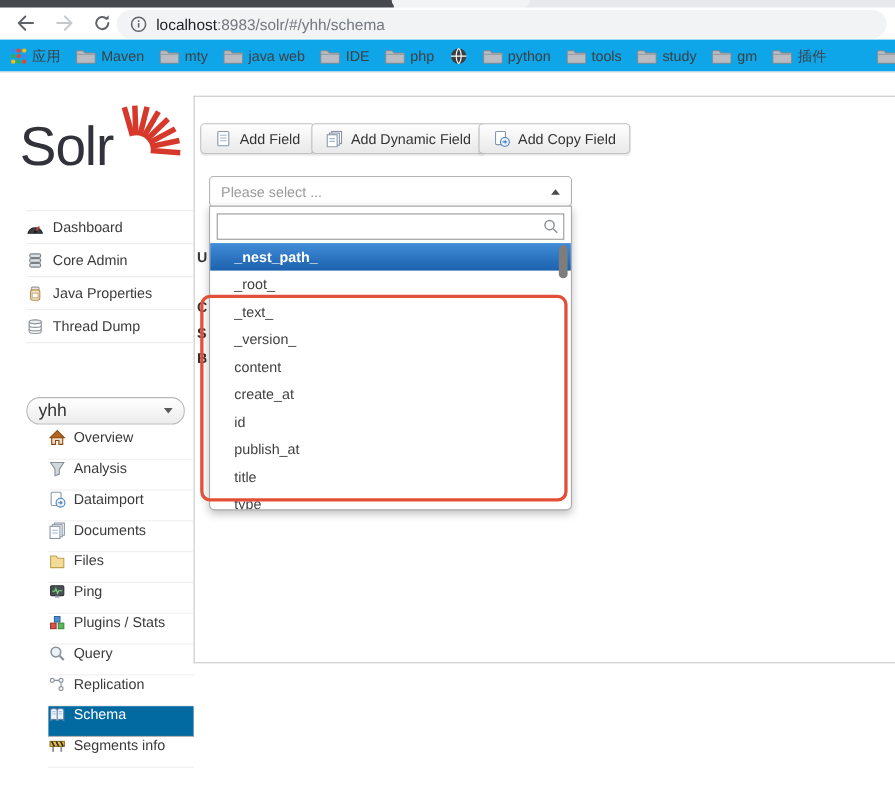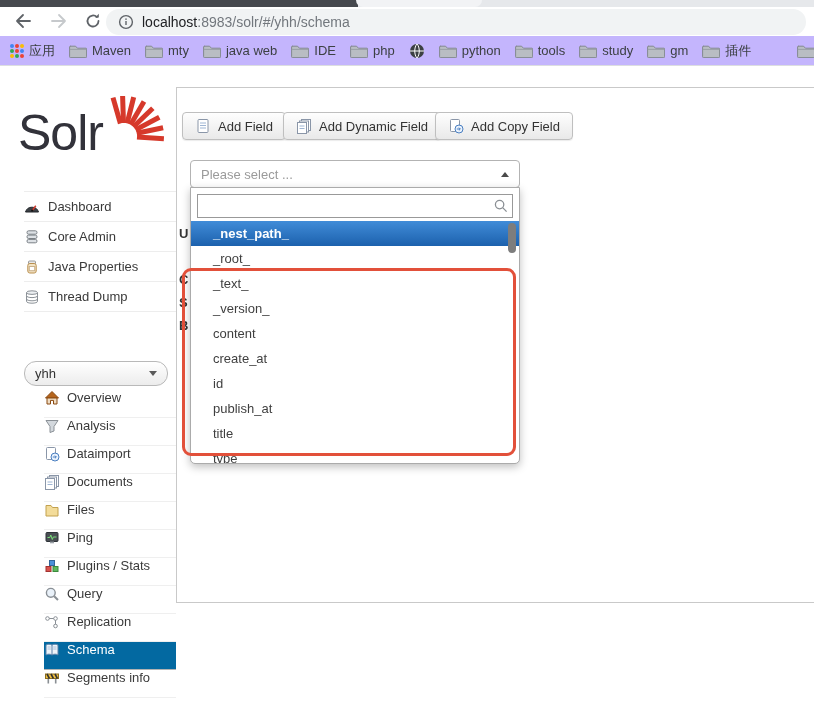--- a/index.html
+++ b/index.html
@@ -11,21 +11,21 @@
   .tabstrip-dark{position:absolute;left:0;top:0;width:358px;height:7px;background:#46494e;}
   .tab-notch{position:absolute;left:356px;top:0;width:126px;height:7px;background:#f2f3f5;border-radius:0 0 7px 7px;}
   .toolbar{position:absolute;left:0;top:7px;width:814px;height:29px;background:#fff;}
   .navbtn{position:absolute;top:5px;width:18px;height:18px;cursor:pointer;}
   .omnibox{position:absolute;left:106px;top:2px;width:700px;height:26px;background:#f1f3f4;
            border-radius:13px;display:flex;align-items:center;}
   .url{font-size:14px;margin-left:8px;white-space:nowrap;}
   .url .host{color:#202124;}
   .url .rest{color:#72777d;}
 
-  .bookmarks{position:absolute;left:0;top:36px;width:814px;height:29px;background:#c4b5fd;
+  .bookmarks{position:absolute;left:0;top:36px;width:814px;height:29px;background:#0ea5e9;
              display:flex;align-items:center;padding-left:10px;gap:14px;box-sizing:border-box;}
   .bm{display:flex;align-items:center;gap:5px;font-size:13px;color:#3c4043;white-space:nowrap;cursor:pointer;}
   .apps-grid{display:grid;grid-template-columns:repeat(3,4px);grid-template-rows:repeat(3,4px);gap:1px;}
   .apps-grid i{width:4px;height:4px;border-radius:50%;}
   .bm-partial{position:absolute;left:797px;top:44px;}
   .bm-divider{position:absolute;left:0;top:65px;width:814px;height:1px;background:#dcdee0;}
 
   
   .content-panel{position:absolute;left:176px;top:87px;width:638px;height:514px;background:#fff;
                  border-top:1px solid #c9c9c9;border-left:1px solid #c9c9c9;border-bottom:1px solid #c9c9c9;}
@@ -35,21 +35,21 @@
   .logo-burst{position:absolute;left:92px;top:-10px;}
 
   .menu{position:absolute;left:0;top:191px;width:176px;}
   .menu-item{height:29px;margin-left:24px;display:flex;align-items:center;gap:8px;
              font-size:13px;color:#3a3a3a;border-bottom:1px solid #ededed;cursor:pointer;}
   .menu-item:first-child{border-top:1px solid #ededed;}
   .icn{width:16px;height:16px;flex:0 0 16px;}
 
   .core-select{position:absolute;left:24px;top:361px;width:144px;height:25px;box-sizing:border-box;
                border:1px solid #b9b9b9;border-radius:12px;background:linear-gradient(#ffffff,#ececec);
-               font-size:13px;color:#333;display:flex;align-items:center;padding:0 10px;cursor:pointer;}
+               font-size:16px;color:#333;display:flex;align-items:center;padding:0 10px;cursor:pointer;}
   .core-select .caret{margin-left:auto;width:0;height:0;border-left:4px solid transparent;
                       border-right:4px solid transparent;border-top:5px solid #5a5a5a;}
 
   .submenu{position:absolute;left:0;top:390px;width:176px;}
   .submenu-item{height:27px;margin-left:44px;display:flex;align-items:flex-start;gap:7px;
                 font-size:13px;color:#3a3a3a;border-bottom:1px solid #efefef;cursor:pointer;}
   .submenu-item.active{background:#0369a1;color:#fff;border-bottom-color:#b3b3b3;}
 
   
   .btn{position:absolute;top:112px;height:28px;box-sizing:border-box;border:1px solid #bfbfbf;border-radius:4px;

